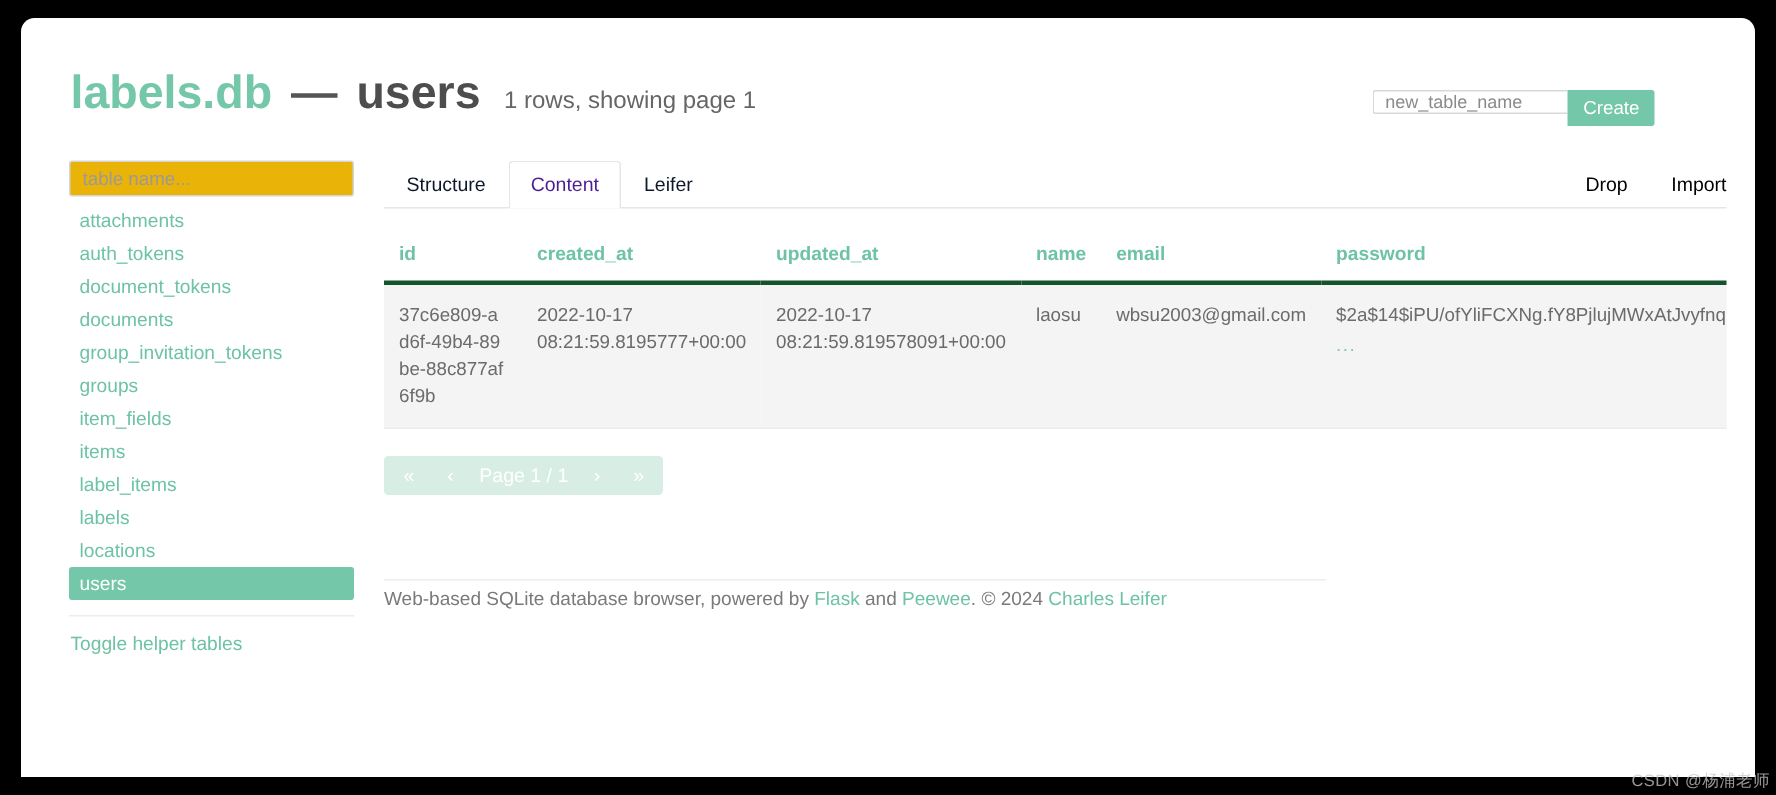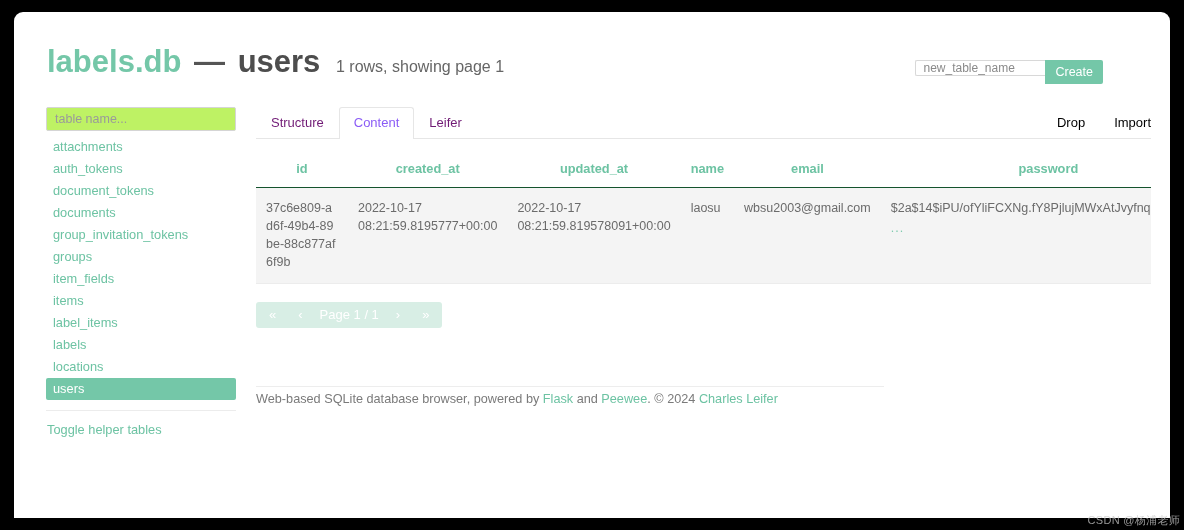--- a/index.html
+++ b/index.html
@@ -102,21 +102,21 @@
   .table-filter {
     width: 190px;
     height: 24px;
     border: 1px solid #d5d5d5;
     border-radius: 2px;
     font-family: "Liberation Sans", sans-serif;
     font-size: 12.5px;
     color: #555;
     padding: 0 8px;
     outline: none;
-    background: #bef264;
+    background: #eab308;
     display: block;
   }
   .table-filter::placeholder { color: #9a9a9a; }
   .tbl-list { margin: 5px 0 0 0; padding: 0; list-style: none; }
   .tbl-list li { display: block; }
   .tbl-list a {
     display: block;
     padding: 3px 7px;
     font-size: 12.8px;
     line-height: 16px;
@@ -150,31 +150,31 @@
   }
   .tabs {
     position: relative;
     height: 32px;
     border-bottom: 1px solid #e6e6e6;
     display: flex;
     align-items: flex-end;
   }
   .tab {
     font-size: 13px;
-    color: #701a75;
+    color: #0f172a;
     text-decoration: none;
     padding: 7px 14px 8px 14px;
     line-height: 16px;
     border: 1px solid transparent;
     border-bottom: none;
     margin-bottom: -1px;
     background: transparent;
   }
   .tab.active {
-    color: #8b5cf6;
+    color: #4c1d95;
     background: #ffffff;
     border-color: #e6e6e6;
     border-radius: 3px 3px 0 0;
   }
   .tab-actions {
     margin-left: auto;
     display: flex;
     padding-bottom: 8px;
   }
   .tab-actions a {
@@ -191,26 +191,26 @@
     width: 895px;
     overflow: hidden;
   }
   table.data {
     border-collapse: collapse;
     table-layout: auto;
     width: 960px;
     font-size: 12.5px;
   }
   table.data th {
-    text-align: center;
+    text-align: left;
     color: #6dc3a3;
     font-size: 12.8px;
     font-weight: bold;
     padding: 0 10px 11px 10px;
-    border-bottom: 1px solid #14532d;
+    border-bottom: 3px solid #14532d;
     white-space: nowrap;
     vertical-align: bottom;
   }
   table.data td {
     background: #f4f4f4;
     color: #6b6b6b;
     padding: 11px 10px 12px 10px;
     vertical-align: top;
     line-height: 18px;
     border-bottom: 1px solid #ececec;

